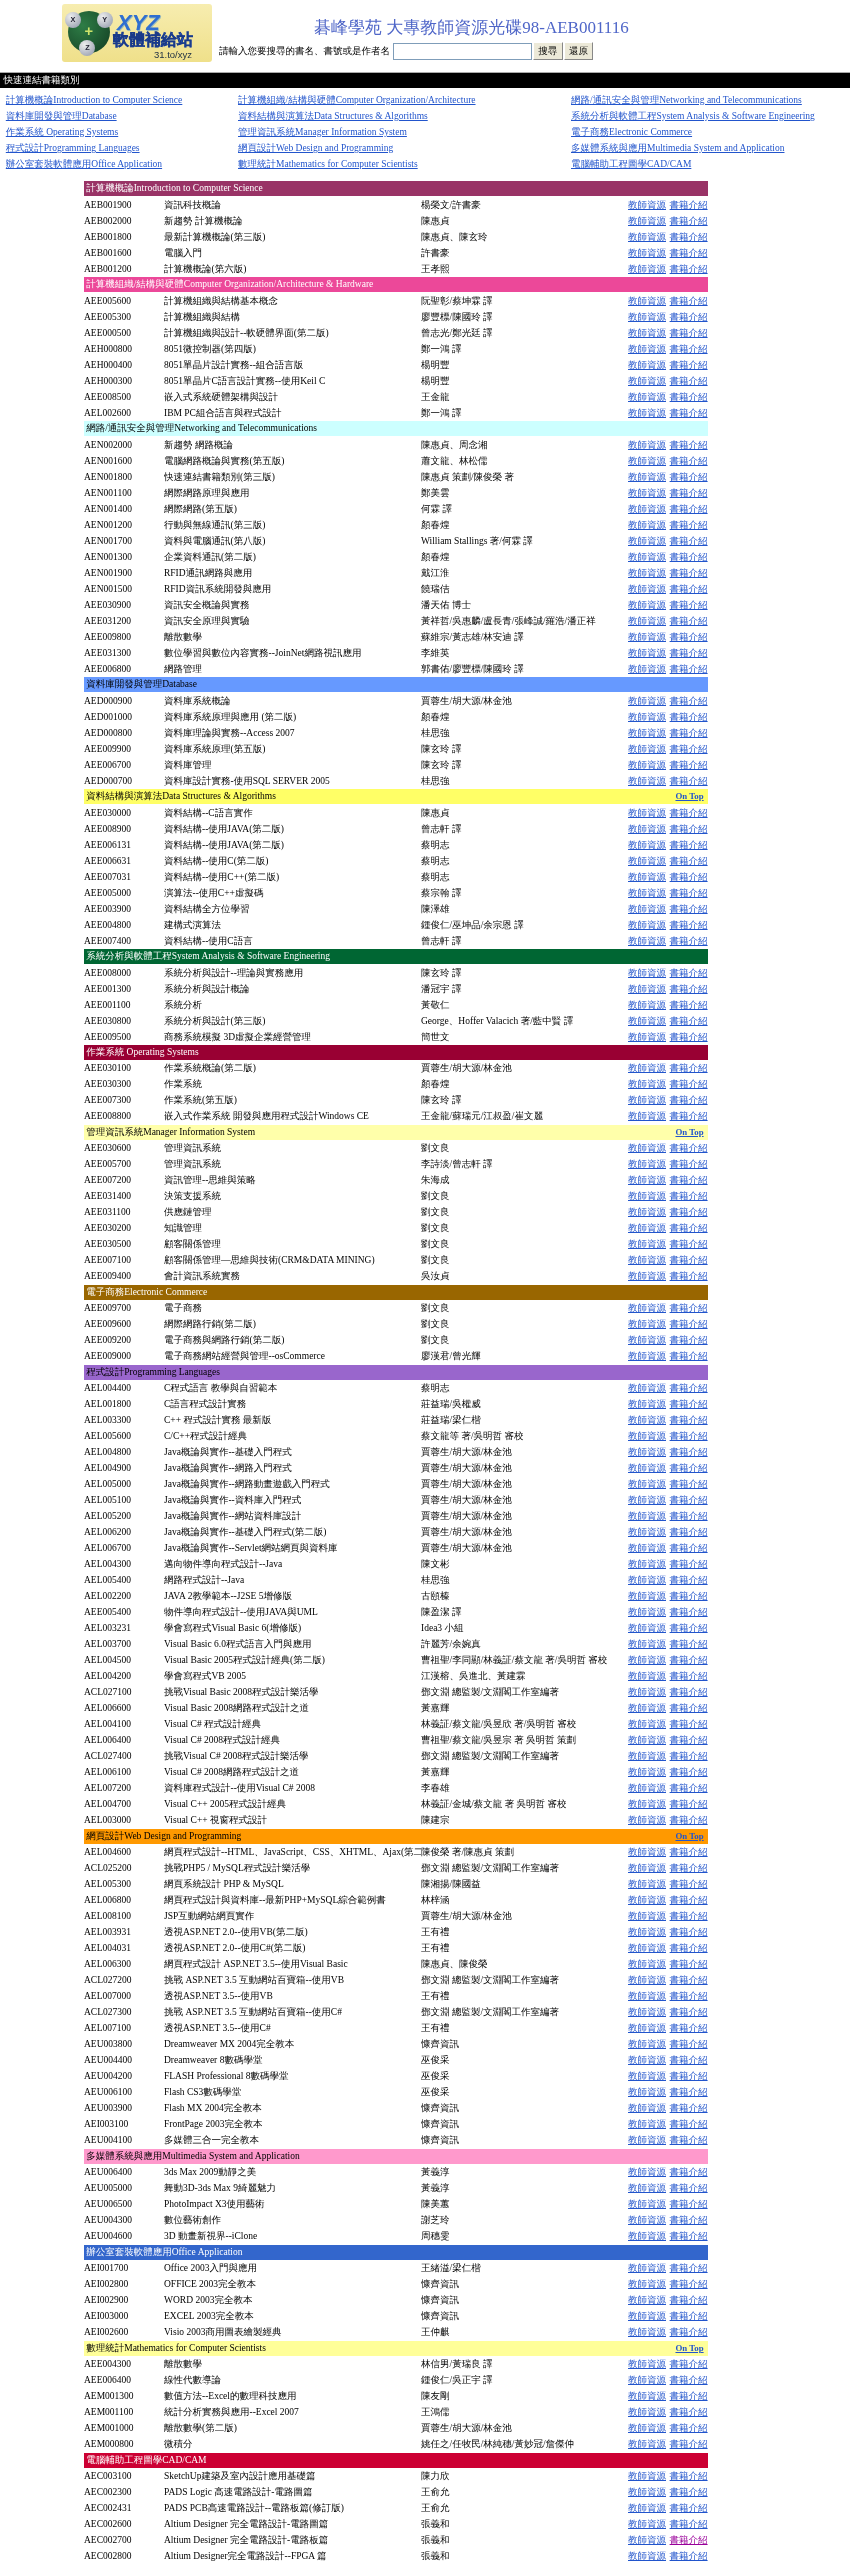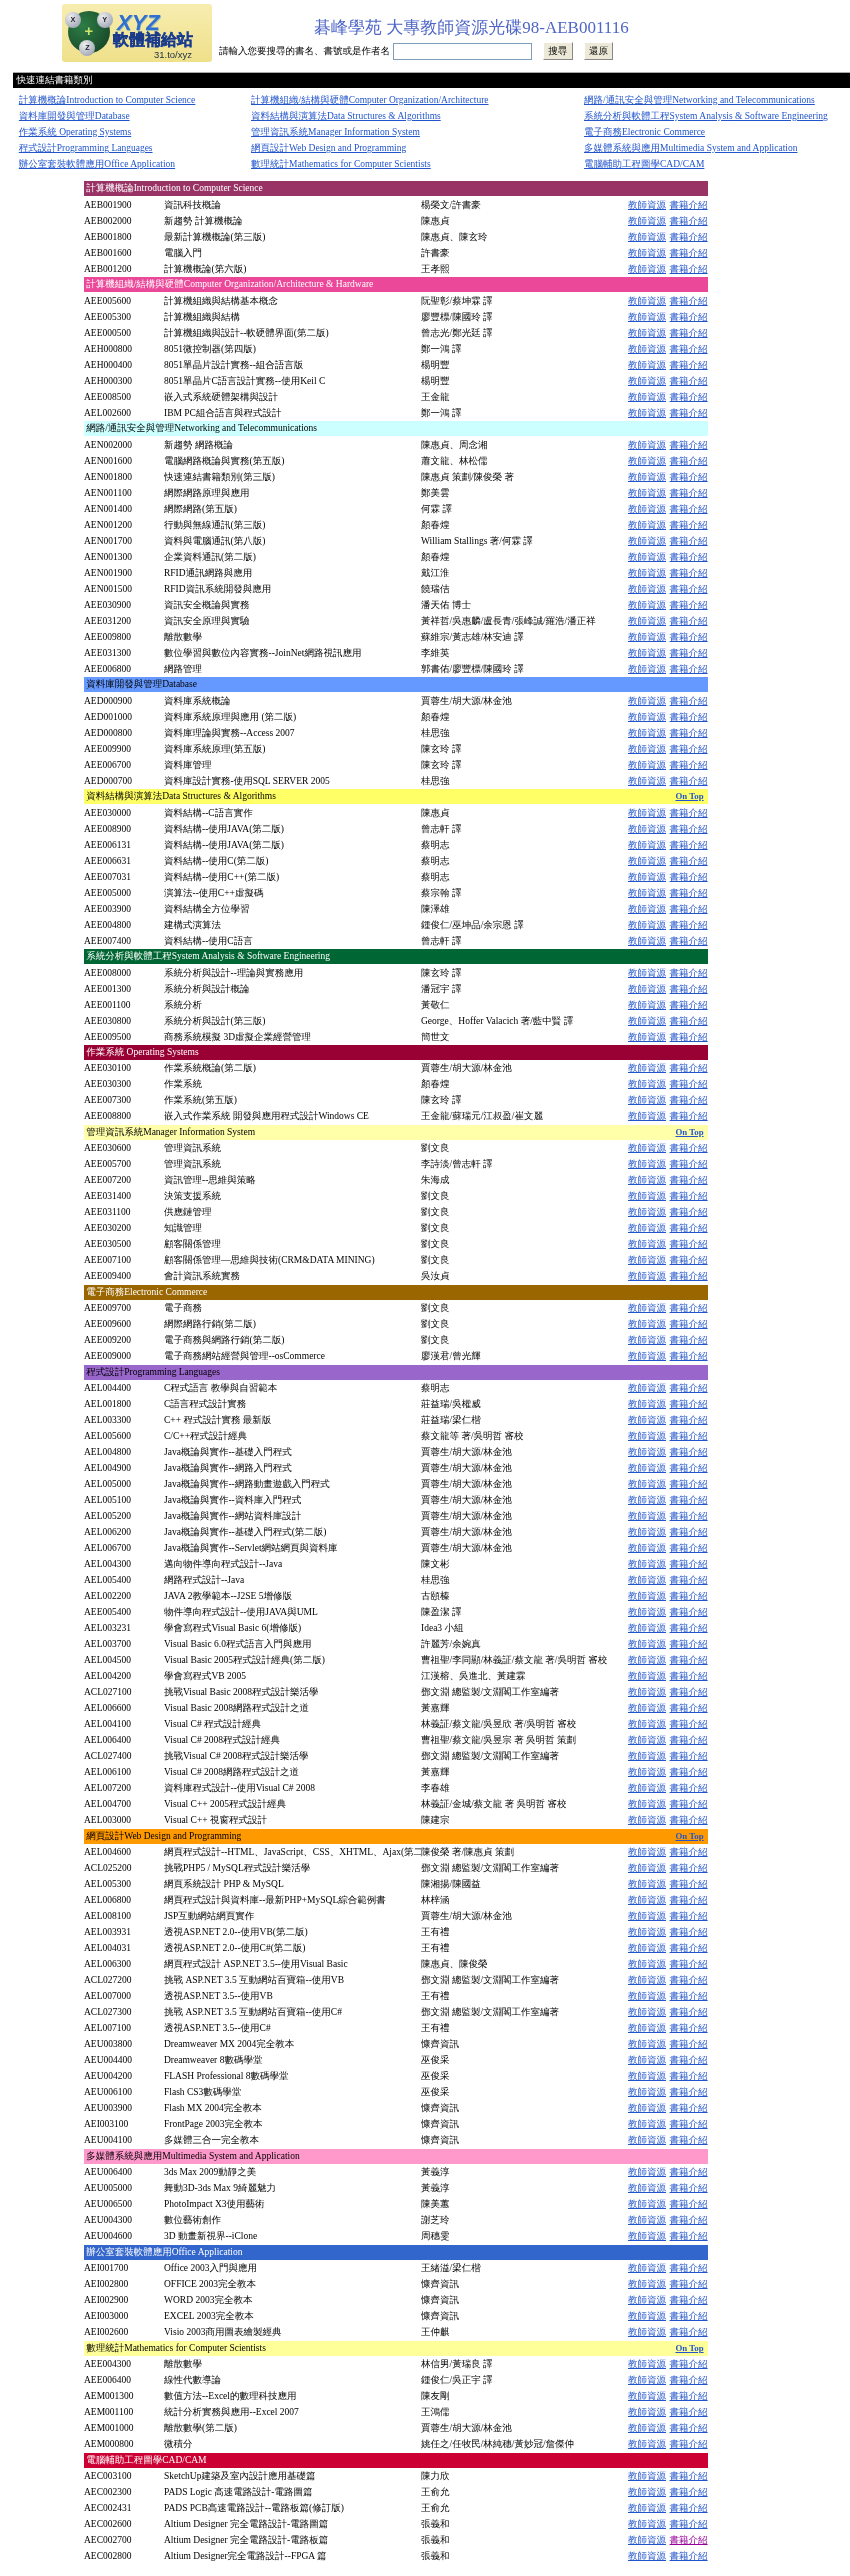--- a/index.html
+++ b/index.html
@@ -18,26 +18,26 @@
           font:bold 7.3px "Liberation Sans",sans-serif;text-align:center;line-height:16px;}
   .emblem .b1{left:-2.9px;top:1.5px;} .emblem .b2{right:-2.9px;top:1.5px;} .emblem .b3{left:11.7px;bottom:-2.9px;}
   .emblem .plus{position:absolute;left:0;right:0;top:12.4px;text-align:center;color:#cde36a;font:bold 14.6px "Liberation Sans",sans-serif;}
   .logo .l1{position:absolute;left:55px;top:6px;font:italic bold 22px "Liberation Sans",sans-serif;color:#2f6fd0;text-shadow:0.7px 0.7px 0 #9bb;}
   .logo .l2{position:absolute;left:51px;top:26px;font:bold 16px "Liberation Sans",sans-serif;color:#3a6fd8;-webkit-text-stroke:0.4px #1a3a88;}
   .logo .l3{position:absolute;right:20px;bottom:1.5px;font:9.5px "Liberation Sans",sans-serif;color:#234;}
   .page-title{position:absolute;left:314px;top:16px;font-size:17px;color:#4f66c8;}
   .search-row{position:absolute;left:219px;top:42px;font-size:9.5px;white-space:nowrap;}
   .search-row label{vertical-align:middle;}
   .search-input{width:133px;height:13px;border:0.7px solid #7f9db9;margin-left:2.9px;vertical-align:middle;}
-  .btn{margin-left:11px;font-size:9.5px;padding:1.5px 4.4px;background:#ece9d8;border:0.7px solid #888;
+  .btn{margin-left:1px;font-size:9.5px;padding:1.5px 4.4px;background:#ece9d8;border:0.7px solid #888;
        border-top-color:#fff;border-left-color:#fff;vertical-align:middle;
        font-family:Liberation Mono, monospace;}
 
   
-  .ql-area{border-top:0.7px solid #aaa;margin-left:13px;}
+  .ql-area{border-top:0.7px solid #aaa;}
   .ql-bar{background:#000;color:#fff;height:14.6px;line-height:14.6px;font-size:9.5px;padding-left:3.6px;}
   .ql-grid{position:relative;height:85px;padding-top:4.4px;}
   .ql-col{position:absolute;top:4.4px;}
   .ql-col0{left:5.8px;width:237px;} .ql-col1{left:238px;width:321px;} .ql-col2{left:571px;width:277px;}
   .ql-line{height:16px;line-height:16px;font-size:9.5px;white-space:nowrap;}
 
   
   .book-table{margin-left:84px;width:624px;margin-top:4.4px;}
   .sec-header{height:14.6px;line-height:14.6px;font-size:9.5px;padding-left:2.2px;position:relative;margin:0.7px 0;}
   .sec-header .ontop{position:absolute;right:4.4px;top:0;font-size:8.8px;font-weight:bold;}

